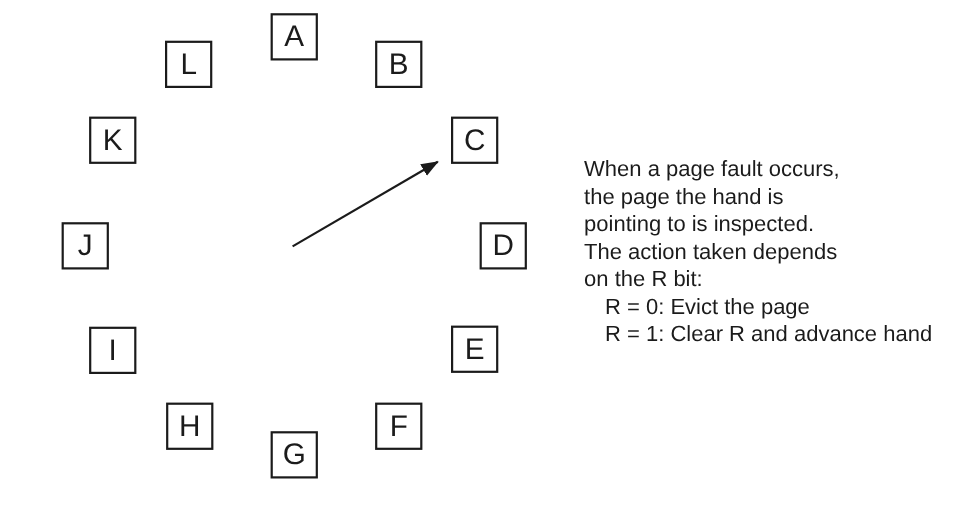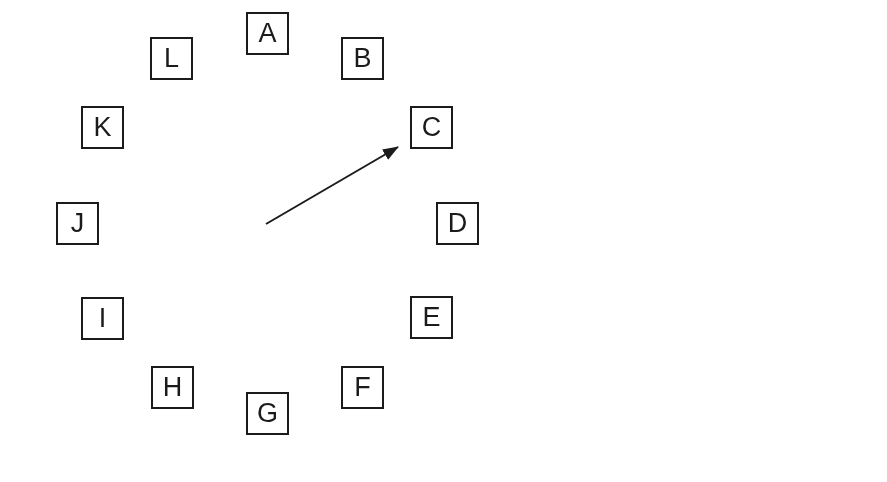--- a/index.html
+++ b/index.html
@@ -73,14 +73,23 @@
 
   <svg class="hand-svg" viewBox="0 0 887 482" xmlns="http://www.w3.org/2000/svg">
     <defs>
       <marker id="arrowhead" markerUnits="userSpaceOnUse" markerWidth="18" markerHeight="14" refX="15" refY="7" orient="auto">
         <polygon points="0,1 16,7 0,13" fill="#1b1b1b"></polygon>
       </marker>
     </defs>
     <line x1="266" y1="224" x2="398" y2="147" stroke-width="2" marker-end="url(#arrowhead)" stroke="#1b1b1b"></line>
   </svg>
 
+  <div class="note">
+      <div>When a page fault occurs,</div>
+      <div>the page the hand is</div>
+      <div>pointing to is inspected.</div>
+      <div>The action taken depends</div>
+      <div>on the R bit:</div>
+      <div class="indent">R = 0: Evict the page</div>
+      <div class="indent">R = 1: Clear R and advance hand</div>
+    </div>
 
 </div>
 
 </body></html>

